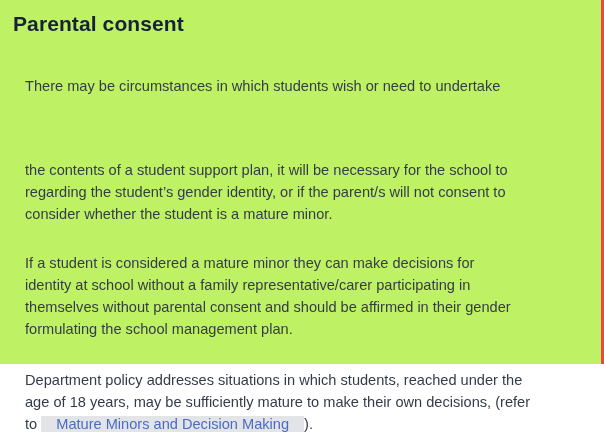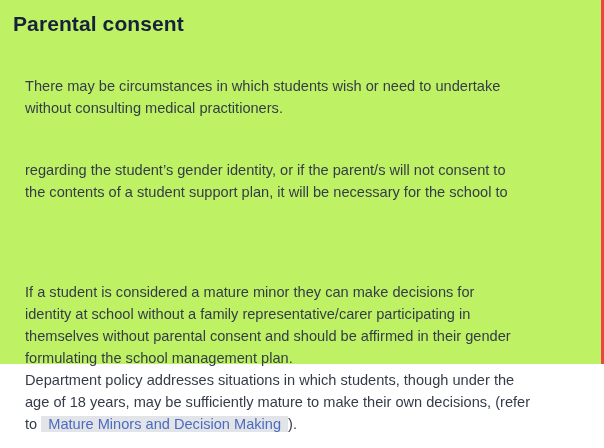--- a/index.html
+++ b/index.html
@@ -50,54 +50,54 @@
       line-height: 22px;
       color: #353c48;
       letter-spacing: 0px;
     }
     .para .line {
       display: block;
       white-space: nowrap;
     }
     #p1 { top: 63px; }
     #p2 { top: 147px; }
-    #p3 { top: 269px; }
+    #p3 { top: 240px; }
     #p4 { top: 357px; }
     a.inline-link {
       color: #4a6cc0;
       text-decoration: none;
       background: #e3e4e8;
-      padding: 0 7px;
+      padding: 0 15px;
     }
   </style>
 </head>
 <body>
 
 <div class="page">
   <div class="content">
 
     <h1 class="title">Parental consent</h1>
 
     <p class="para" id="p1">
       <span class="line">There may be circumstances in which students wish or need to undertake</span>
-      <span class="line">without consulting medical practitioners.</span>
     </p>
 
     <p class="para" id="p2">
+      <span class="line">the contents of a student support plan, it will be necessary for the school to</span>
       <span class="line">regarding the student’s gender identity, or if the parent/s will not consent to</span>
-      <span class="line">the contents of a student support plan, it will be necessary for the school to</span>
+      <span class="line">consider whether the student is a mature minor.</span>
     </p>
 
     <p class="para" id="p3">
       <span class="line">If a student is considered a mature minor they can make decisions for</span>
       <span class="line">identity at school without a family representative/carer participating in</span>
       <span class="line">themselves without parental consent and should be affirmed in their gender</span>
       <span class="line">formulating the school management plan.</span>
     </p>
 
     <p class="para" id="p4">
-      <span class="line">Department policy addresses situations in which students, though under the</span>
+      <span class="line">Department policy addresses situations in which students, reached under the</span>
       <span class="line">age of 18 years, may be sufficiently mature to make their own decisions, (refer</span>
       <span class="line"><span>to </span><a class="inline-link" href="#">Mature Minors and Decision Making</a><span>).</span></span>
     </p>
 
   </div>
 </div>
 
 </body></html>

